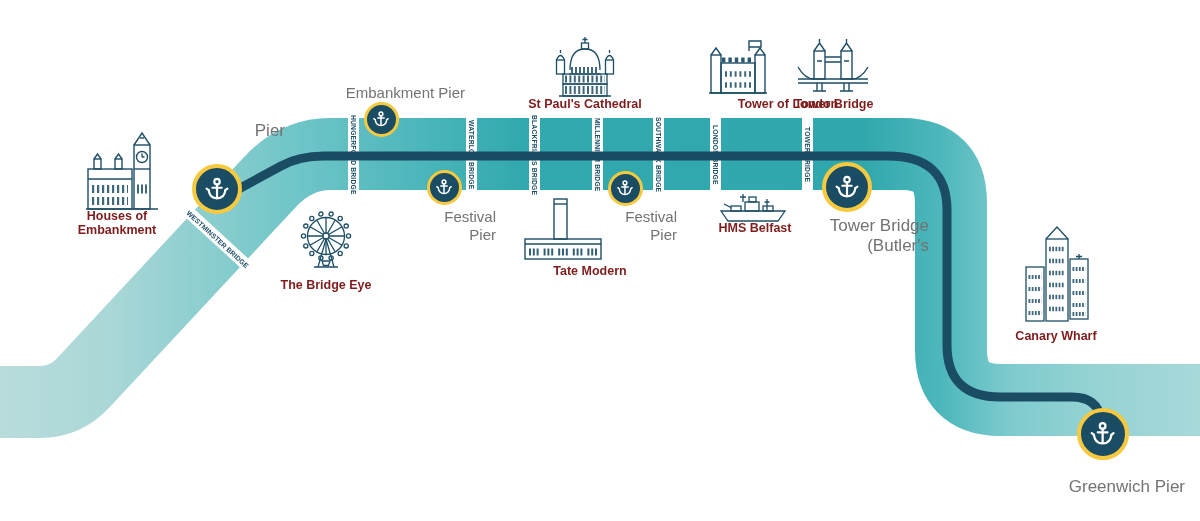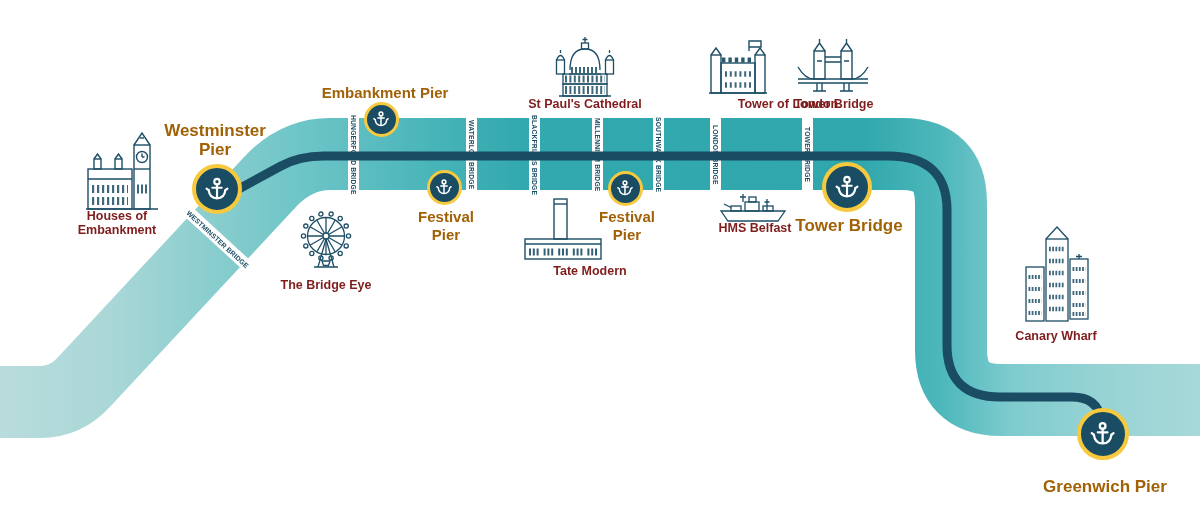--- a/index.html
+++ b/index.html
@@ -14,21 +14,21 @@
   .bridge-diag{position:absolute;left:174px;top:233px;width:88px;height:12px;background:#ffffff;
           transform:rotate(42.5deg);display:flex;align-items:center;justify-content:center;}
   .bridge-diag span{font-size:6.8px;font-weight:700;color:#1a4c63;letter-spacing:.15px;white-space:nowrap;}
   
   .marker{position:absolute;border-radius:50%;background:#1a4c63;border:4px solid #f6c93e;
           box-sizing:border-box;display:flex;align-items:center;justify-content:center;}
   .marker.big{width:50px;height:50px;border-width:4.5px;}
   .marker.sm{width:35px;height:35px;border-width:3.5px;}
   .marker svg{width:62%;height:62%;}
   
-  .pier-label{position:absolute;text-align:center;color:#a16207;font-weight:700;}
+  .pier-label{position:absolute;text-align:right;color:#737373;font-weight:400;}
   .pier-label.big{font-size:17px;line-height:19px;}
   .pier-label.sm{font-size:15px;line-height:18px;}
   .lm-label{position:absolute;text-align:center;color:#7f1d1d;font-weight:700;
             font-size:12.5px;line-height:14px;}
   .lm-icon{position:absolute;}
   .lm-icon svg{width:100%;height:100%;display:block;}
 </style>
 </head>
 <body>
 
@@ -142,36 +142,36 @@
           <circle cx="12" cy="5.2" r="2.5"></circle>
           <line x1="12" y1="7.8" x2="12" y2="19.8"></line>
           <line x1="7.7" y1="10.8" x2="16.3" y2="10.8"></line>
           <path d="M4.3 13 C5 18.6 8 20.6 12 20.6 C16 20.6 19 18.6 19.7 13"></path>
           <path d="M4.3 13 l-1.9 -1.4 M19.7 13 l1.9 -1.4"></path>
         </g>
       </svg>
   </div>
 
   <div class="pier-label big" style="left:145px;top:121px;width:140px">
-    <div>Westminster</div>
     <div>Pier</div>
   </div>
   <div class="pier-label sm" style="left:305px;top:84px;width:160px">
     <div>Embankment Pier</div>
   </div>
   <div class="pier-label sm" style="left:396px;top:208px;width:100px">
     <div>Festival</div>
     <div>Pier</div>
   </div>
   <div class="pier-label sm" style="left:577px;top:208px;width:100px">
     <div>Festival</div>
     <div>Pier</div>
   </div>
   <div class="pier-label big" style="left:769px;top:216px;width:160px;line-height:20px">
     <div>Tower Bridge</div>
+    <div>(Butler's</div>
   </div>
   <div class="pier-label big" style="left:1025px;top:477px;width:160px">
     <div>Greenwich Pier</div>
   </div>
 
   <div class="lm-icon" style="left:84px;top:131px;width:76px;height:80px">
     <svg viewBox="0 0 76 80">
         <g stroke="#1d4e66" fill="none" stroke-width="1.4">
       <path d="M2 78 H74"></path>
       <rect x="4" y="38" width="44" height="40"></rect>

